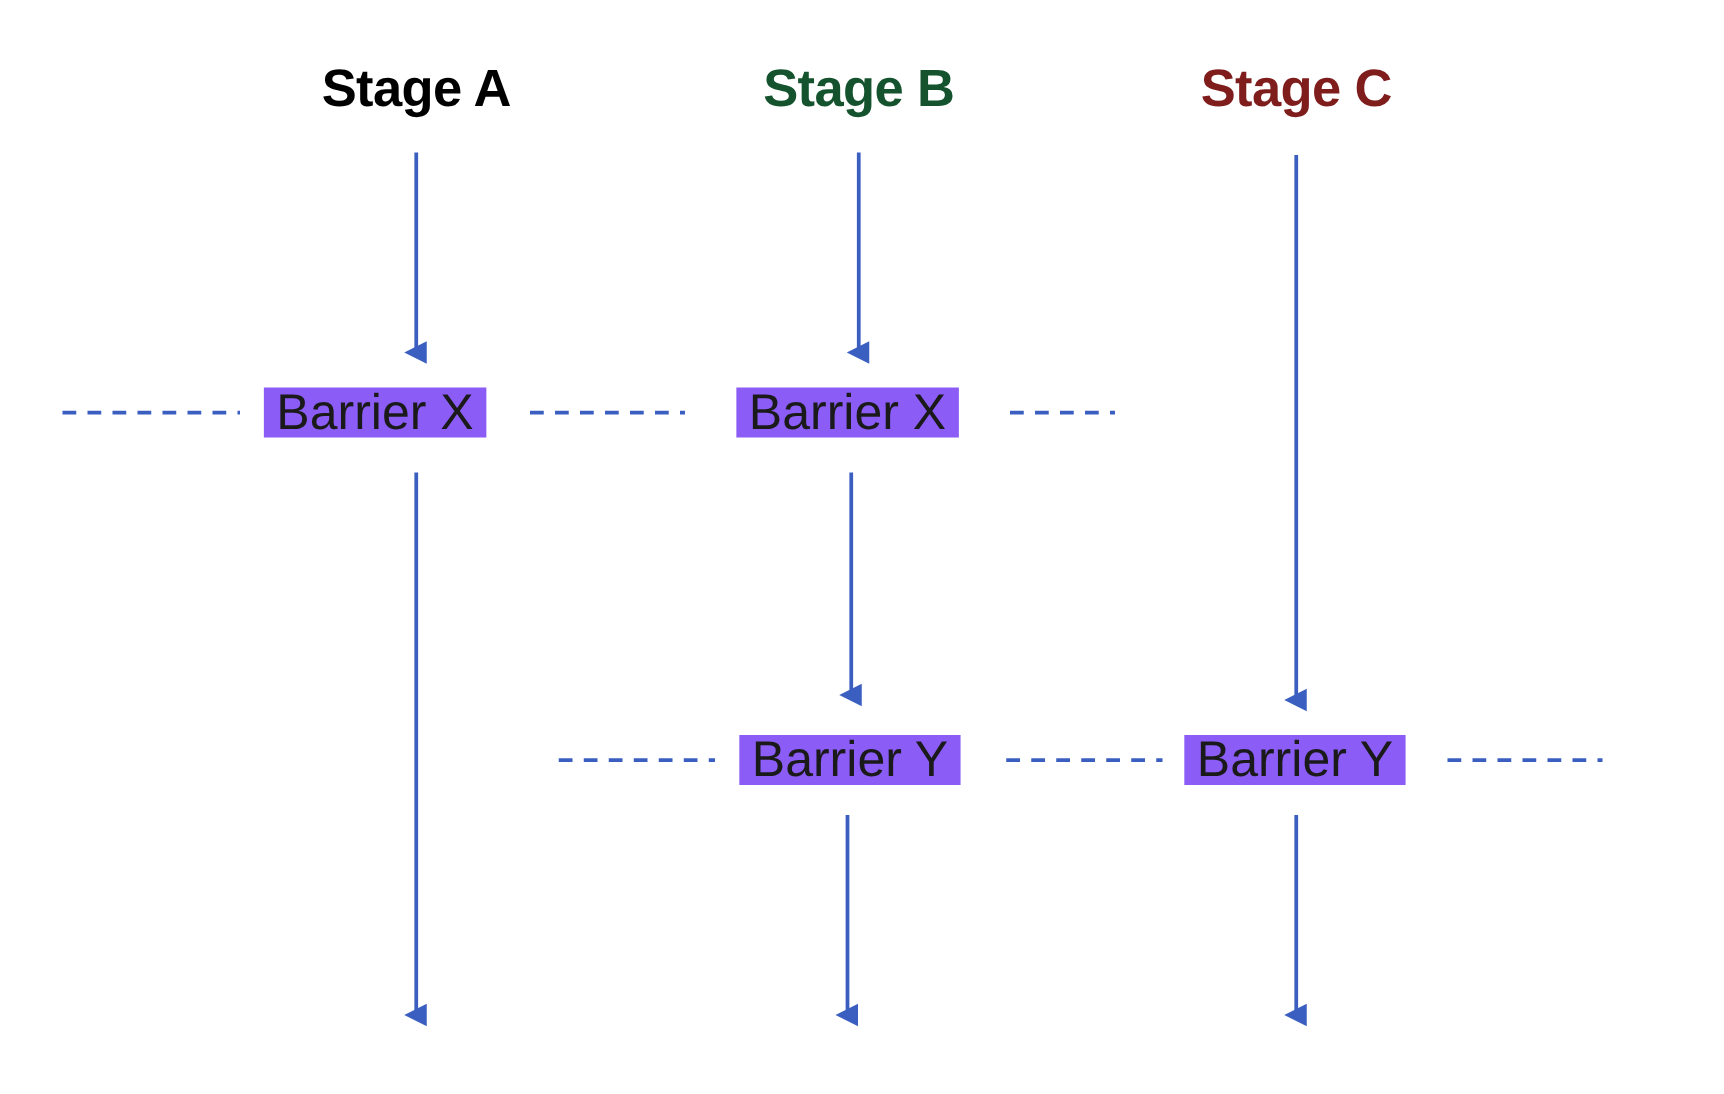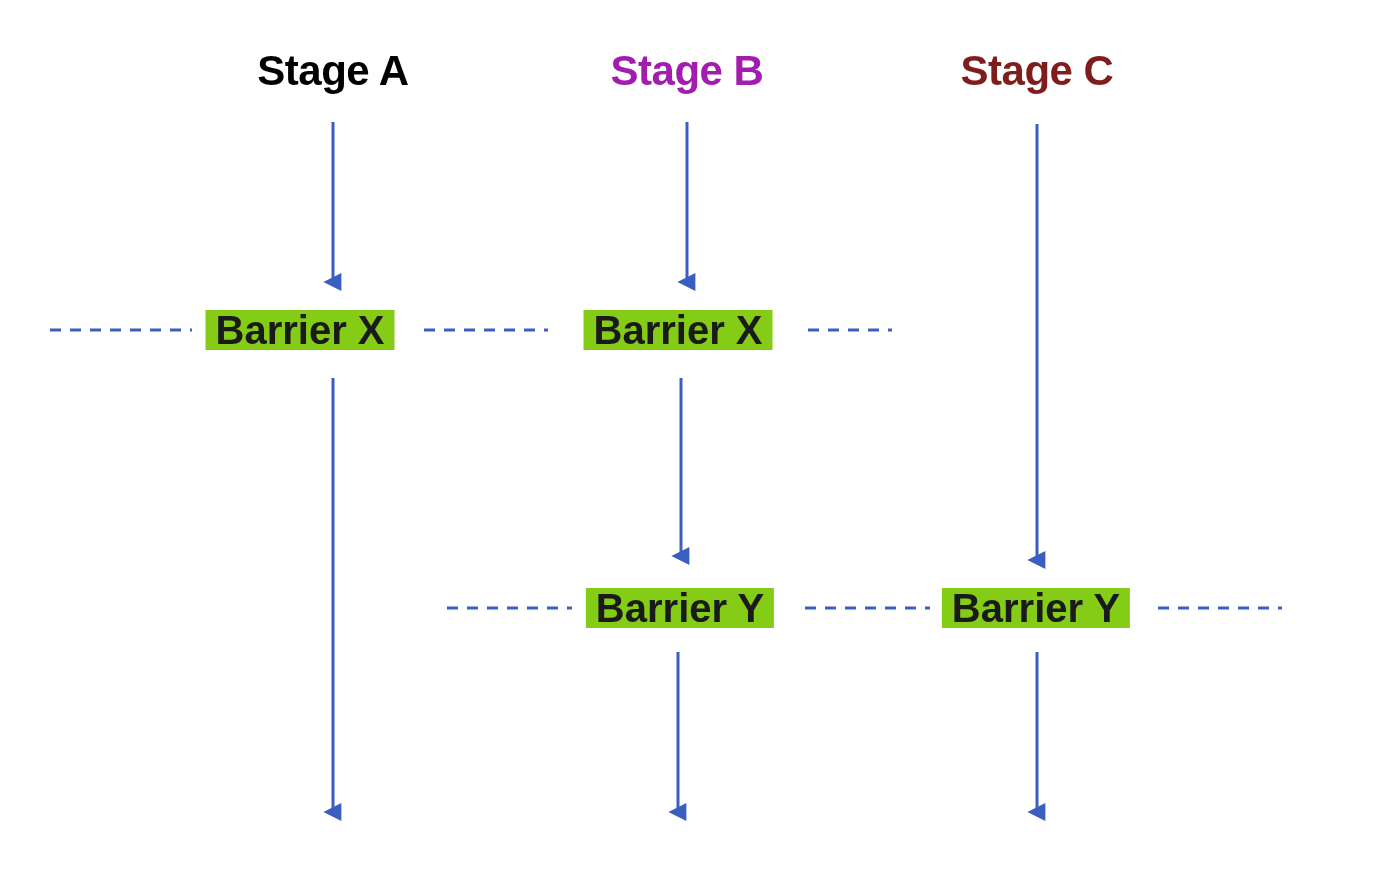--- a/index.html
+++ b/index.html
@@ -33,26 +33,26 @@
     font-size: 42px;
     line-height: 1;
     color: #000000;
     white-space: nowrap;
     letter-spacing: -0.5px;
   }
   .barrier-label {
     position: absolute;
     transform: translate(-50%, -50%);
     font-family: "Liberation Sans", sans-serif;
-    font-weight: bold;
+    font-weight: normal;
     font-size: 40px;
     line-height: 1;
     color: #1a1a1a;
     white-space: nowrap;
-    background: #84cc16;
+    background: #8b5cf6;
     padding: 0 10px;
   }
 </style>
 </head>
 <body>
 
 <div id="diagram-root">
 
   <svg id="flow-svg" viewBox="0 0 1379 875">
     <defs>
@@ -75,21 +75,21 @@
         <line x1="424" y1="330" x2="548" y2="330" stroke="#3b5fc0" stroke-width="3" stroke-dasharray="11 9"></line>
         <line x1="808" y1="330" x2="892" y2="330" stroke="#3b5fc0" stroke-width="3" stroke-dasharray="11 9"></line>
         <line x1="447" y1="608" x2="572" y2="608" stroke="#3b5fc0" stroke-width="3" stroke-dasharray="11 9"></line>
         <line x1="805" y1="608" x2="930" y2="608" stroke="#3b5fc0" stroke-width="3" stroke-dasharray="11 9"></line>
         <line x1="1158" y1="608" x2="1282" y2="608" stroke="#3b5fc0" stroke-width="3" stroke-dasharray="11 9"></line>
       </g>
   </svg>
 
   <div id="stage-label-layer">
       <div class="stage-label" style="left: 333px; top: 50px; color: rgb(0, 0, 0);">Stage A</div>
-      <div class="stage-label" style="left: 687px; top: 50px; color: #a21caf;">Stage B</div>
+      <div class="stage-label" style="left: 687px; top: 50px; color: #14532d;">Stage B</div>
       <div class="stage-label" style="left: 1037px; top: 50px; color: #7f1d1d;">Stage C</div>
     </div>
   <div id="barrier-label-layer">
       <div class="barrier-label" style="left: 300px; top: 330px; color: rgb(26, 26, 26);">Barrier X</div>
       <div class="barrier-label" style="left: 678px; top: 330px; color: rgb(26, 26, 26);">Barrier X</div>
       <div class="barrier-label" style="left: 680px; top: 608px; color: rgb(26, 26, 26);">Barrier Y</div>
       <div class="barrier-label" style="left: 1036px; top: 608px; color: rgb(26, 26, 26);">Barrier Y</div>
     </div>
 
 </div>

